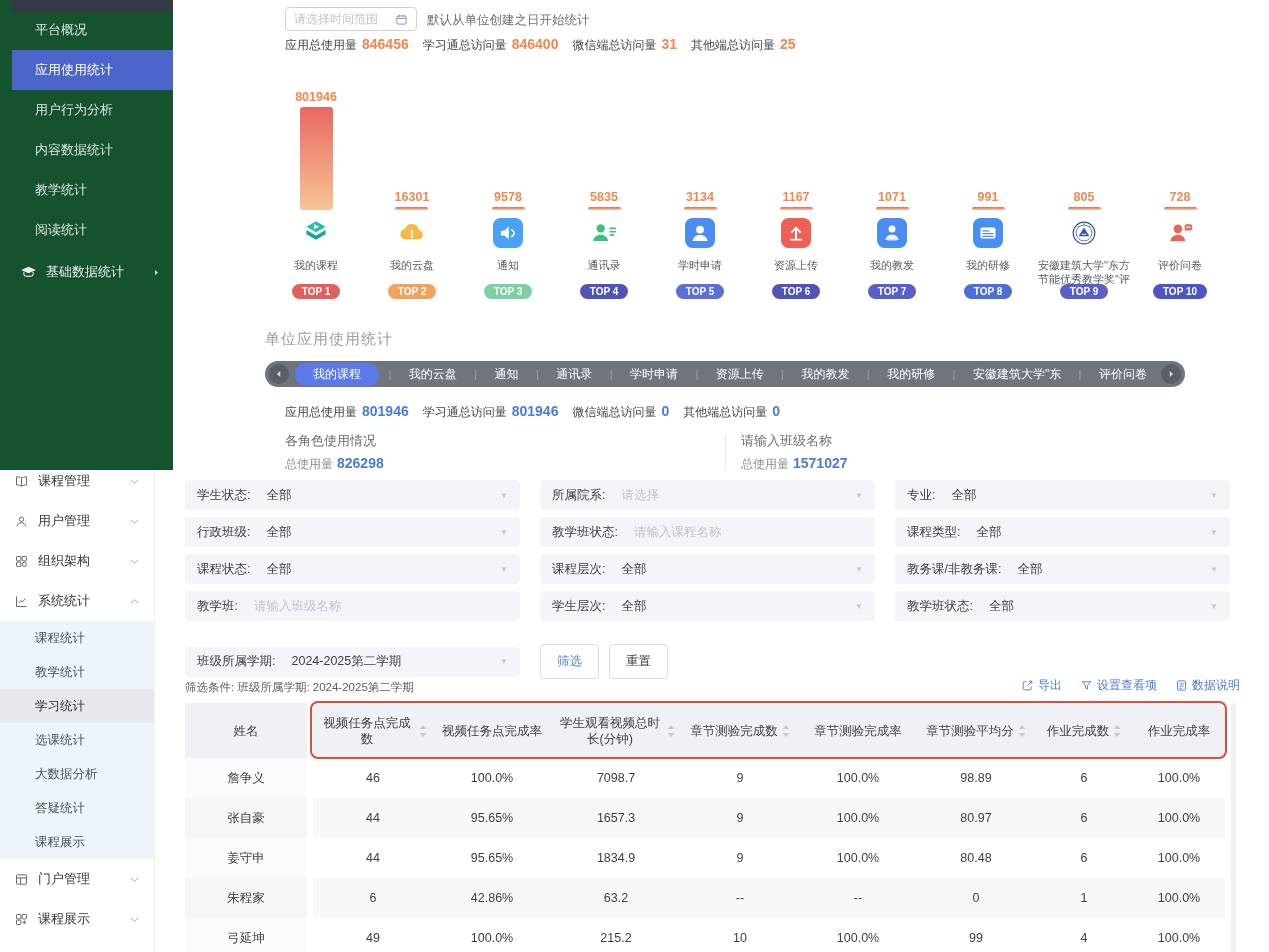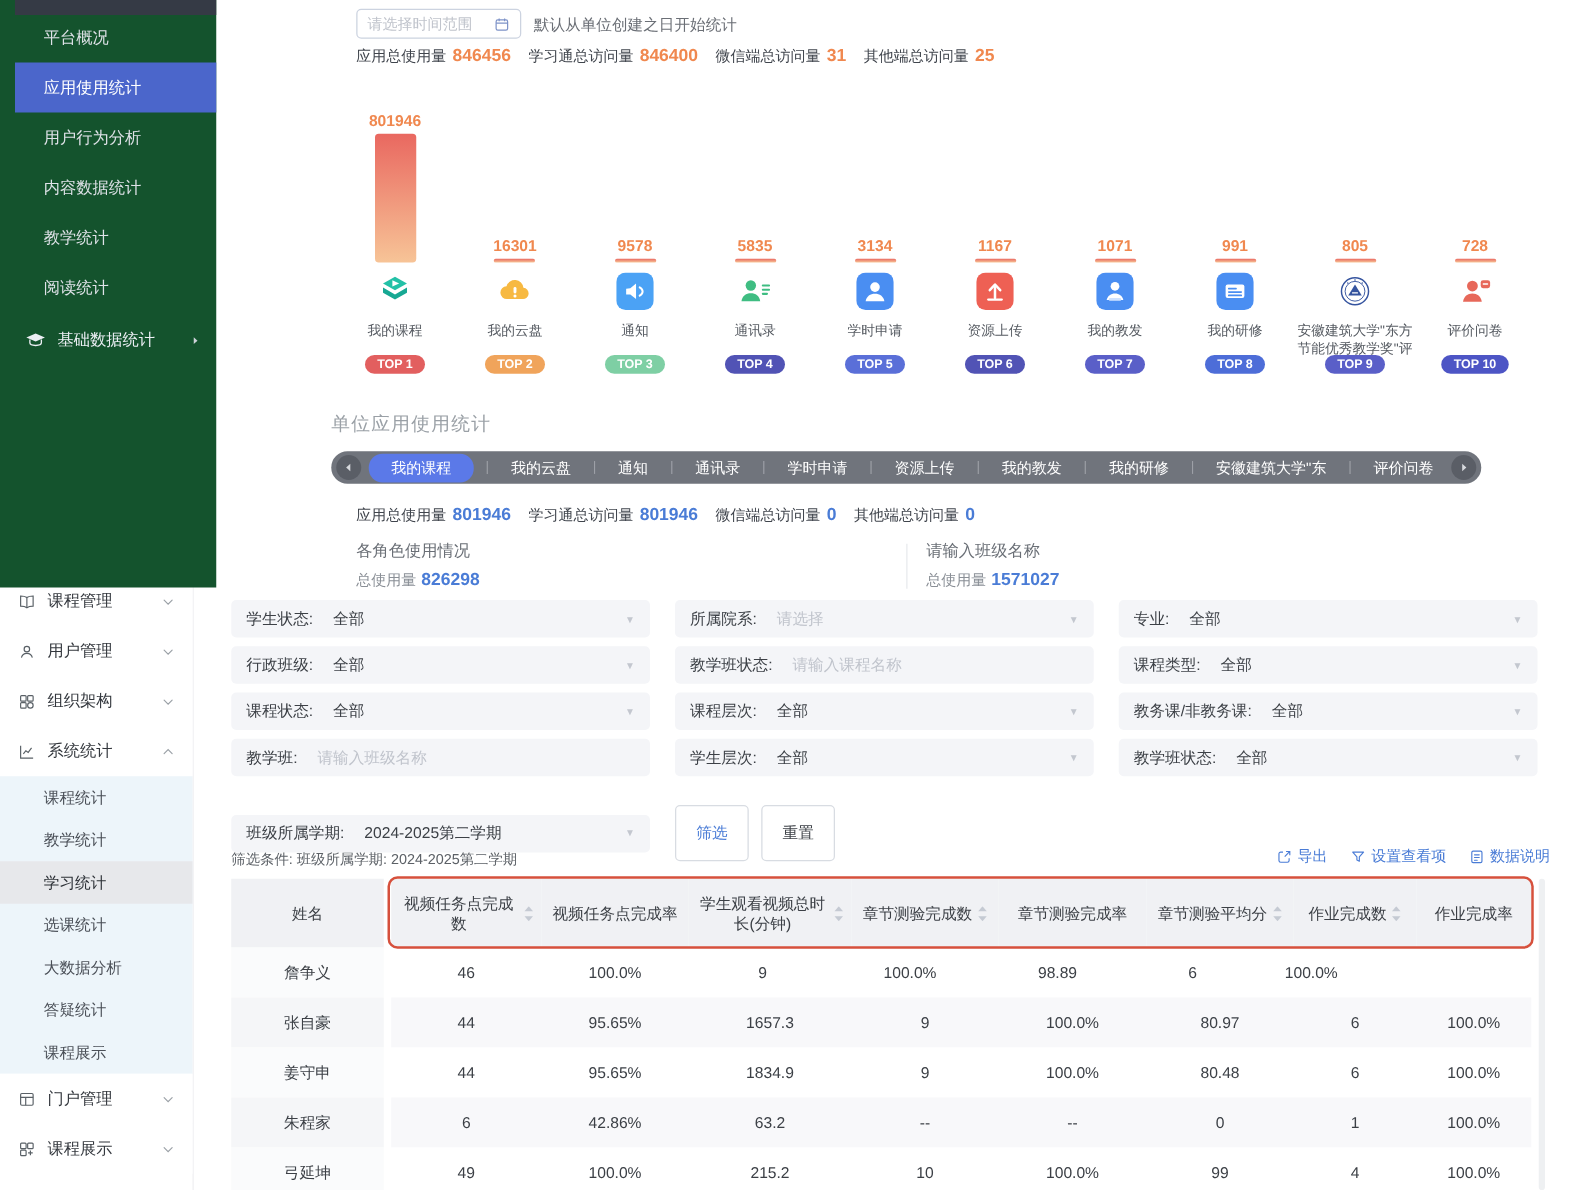--- a/index.html
+++ b/index.html
@@ -78,21 +78,21 @@
   
   .filter-grid { position:absolute; left:185px; top:480px; width:1045px; display:grid;
     grid-template-columns:335px 335px 335px; column-gap:20px; row-gap:7px; }
   .field { height:30px; background:#f4f5f8; border-radius:4px; display:flex; align-items:center; padding:0 12px; font-size:12.5px; cursor:pointer; }
   .f-label { color:#3c4046; white-space:nowrap; }
   .f-value { margin-left:16px; color:#3c4046; }
   .f-placeholder { margin-left:16px; color:#c0c4cc; }
   .f-caret { margin-left:auto; color:#c3c7cf; font-size:8px; }
   .semester-row { position:absolute; left:185px; top:644px; display:flex; align-items:center; }
   .semester-row .field { width:335px; }
-  .btn { height:45px; border:1px solid #d8dce2; border-radius:4px; background:#fff; font-size:12.5px; padding:0 16px; cursor:pointer;
+  .btn { height:35px; border:1px solid #d8dce2; border-radius:4px; background:#fff; font-size:12.5px; padding:0 16px; cursor:pointer;
     font-family:Liberation Mono, monospace; }
   .btn-filter { margin-left:20px; color:#4a7cd6; }
   .btn-reset { margin-left:10px; color:#3c4046; }
 
   
   .summary { position:absolute; left:185px; top:680px; font-size:11.5px; color:#5c6167; }
   .actions { position:absolute; right:29px; top:677px; display:flex; gap:18px; }
   .action { display:flex; align-items:center; gap:4px; font-size:12px; color:#4a7cd6; cursor:pointer; }
   .action .aicon { width:13px; height:13px; color:#4a7cd6; }
 
@@ -645,20 +645,21 @@
             </svg>
           </span>
         </div>
         <div class="th" style="width: 92px;">
           <span>作业完成率</span>
         </div>
       </div>
       <div class="td-row" style="background: rgb(255, 255, 255);">
         <div class="td" style="width: 120px;">46</div>
         <div class="td" style="width: 118px;">100.0%</div>
+        <div class="td" style="width: 130px;">7098.7</div>
         <div class="td" style="width: 118px;">9</div>
         <div class="td" style="width: 118px;">100.0%</div>
         <div class="td" style="width: 118px;">98.89</div>
         <div class="td" style="width: 98px;">6</div>
         <div class="td" style="width: 92px;">100.0%</div>
       </div>
       <div class="td-row" style="background: rgb(248, 248, 250);">
         <div class="td" style="width: 120px;">44</div>
         <div class="td" style="width: 118px;">95.65%</div>
         <div class="td" style="width: 130px;">1657.3</div>

